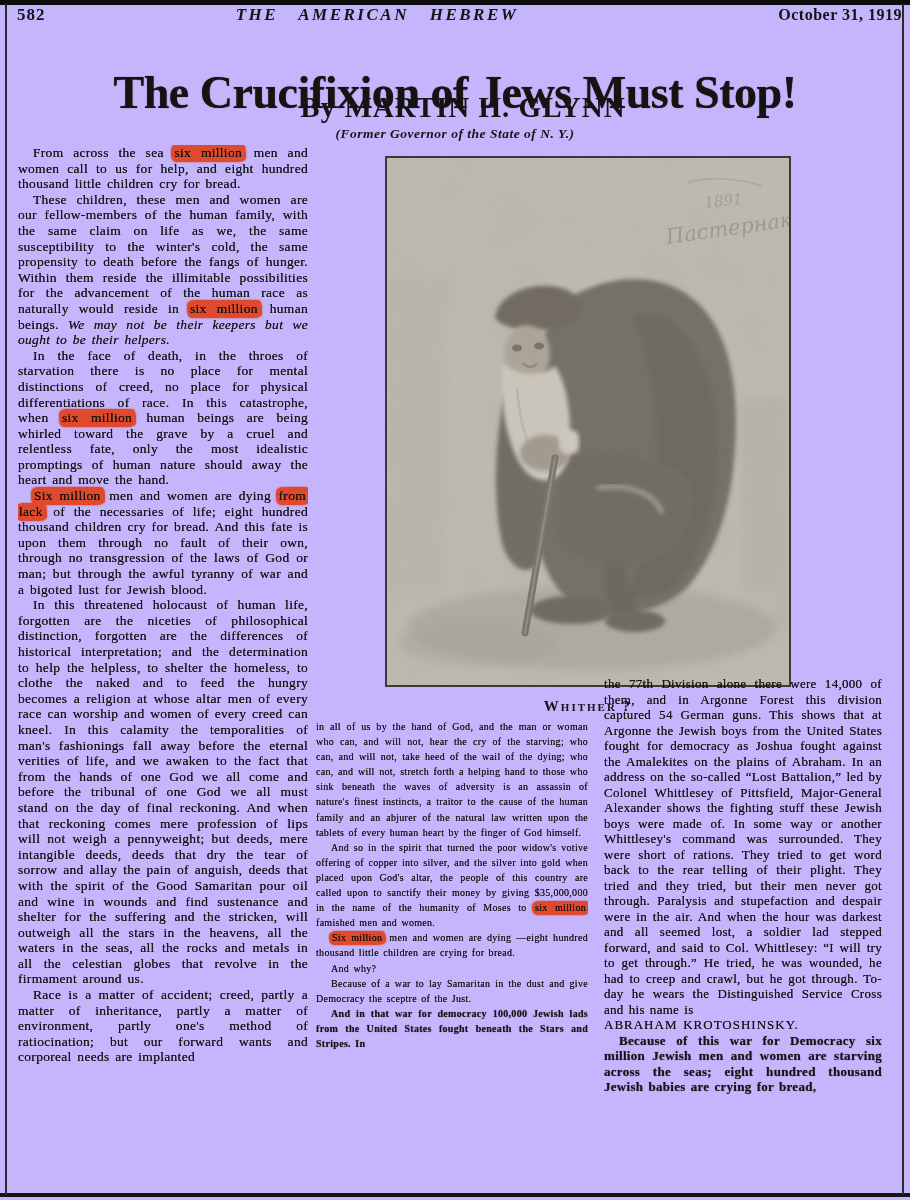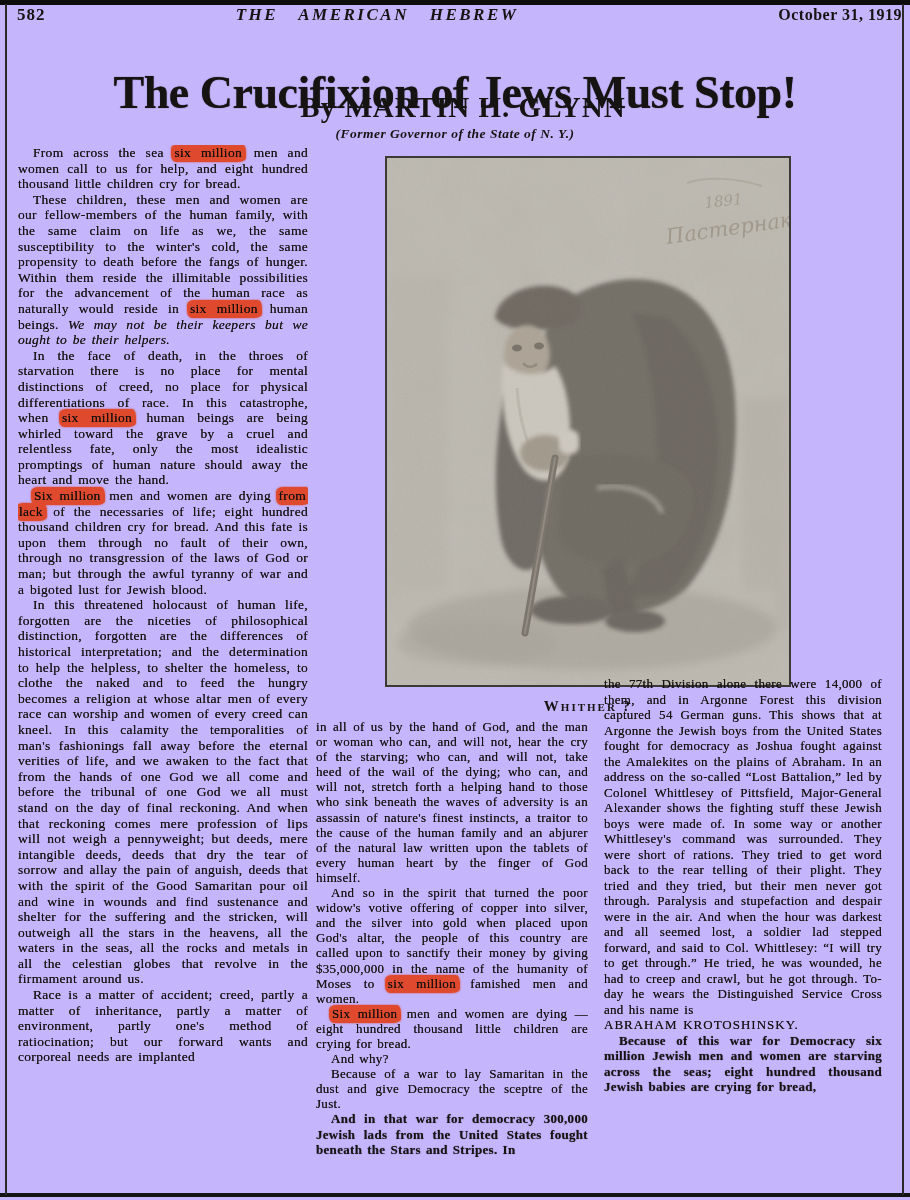--- a/index.html
+++ b/index.html
@@ -32,21 +32,21 @@
   
   .col{position:absolute;text-align:justify;
     text-shadow:0 0 .6px rgba(10,10,10,.75);}
   .col p{margin:0;text-indent:15px;}
   .col p.noindent{text-indent:0;}
   .col p.center{text-align:left;text-indent:0;letter-spacing:1px;}
   .col p.heavy{font-weight:bold;text-shadow:0 0 1px rgba(0,0,0,.55);}
   #col-left{left:18px;top:145px;width:290px;height:1048px;overflow:hidden;
     font-size:13.5px;line-height:15.6px;letter-spacing:.3px;word-spacing:2px;}
   #col-middle{left:316px;top:719px;width:272px;height:474px;overflow:hidden;
-    font-size:13px;line-height:15.1px;letter-spacing:.3px;word-spacing:1.5px;}
+    font-size:10px;line-height:15.1px;letter-spacing:.3px;word-spacing:1.5px;}
   #col-right{left:604px;top:676px;width:278px;height:474px;overflow:hidden;
     font-size:13px;line-height:15.5px;letter-spacing:.3px;word-spacing:1.5px;}
 
   mark.hl{
     background:var(--hl,#df4a2e); color:#120f0d;
     padding:1px 4px 2px 3px; margin:-1px -2px;
     border-radius:7px 4px 8px 5px / 5px 8px 4px 7px;
     box-shadow:0 0 2px var(--hl,#df4a2e);
     box-decoration-break:clone;-webkit-box-decoration-break:clone;
   }
@@ -161,20 +161,20 @@
       <p class=""><mark class="hl">Six million</mark> men and women are dying <mark class="hl">from lack</mark> of the necessaries of life; eight hundred thousand children cry for bread. And this fate is upon them through no fault of their own, through no transgression of the laws of God or man; but through the awful tyranny of war and a bigoted lust for Jewish blood.</p>
       <p class="">In this threatened holocaust of human life, forgotten are the niceties of philosophical distinction, forgotten are the differences of historical interpretation; and the determination to help the helpless, to shelter the homeless, to clothe the naked and to feed the hungry becomes a religion at whose altar men of every race can worship and women of every creed can kneel.  In this calamity the temporalities of man's fashionings fall away before the eternal verities of life, and we awaken to the fact that from the hands of one God we all come and before the tribunal of one God we all must stand on the day of final reckoning.  And when that reckoning comes mere profession of lips will not weigh a pennyweight; but deeds, mere intangible deeds, deeds that dry the tear of sorrow and allay the pain of anguish, deeds that with the spirit of the Good Samaritan pour oil and wine in wounds and find sustenance and shelter for the suffering and the stricken, will outweigh all the stars in the heavens, all the waters in the seas, all the rocks and metals in all the celestian globes that revolve in the firmament around us.</p>
       <p class="">Race is a matter of accident; creed, partly a matter of inheritance, partly a matter of environment, partly one's method of ratiocination; but our forward wants and corporeal needs are implanted</p>
     </div>
   <div class="col" id="col-middle">
       <p class="noindent ">in all of us by the hand of God, and the man or woman who can, and will not, hear the cry of the starving; who can, and will not, take heed of the wail of the dying; who can, and will not, stretch forth a helping hand to those who sink beneath the waves of adversity is an assassin of nature's finest instincts, a traitor to the cause of the human family and an abjurer of the natural law written upon the tablets of every human heart by the finger of God himself.</p>
       <p class="">And so in the spirit that turned the poor widow's votive offering of copper into silver, and the silver into gold when placed upon God's altar, the people of this country are called upon to sanctify their money by giving $35,000,000 in the name of the humanity of Moses to <mark class="hl">six million</mark> famished men and women.</p>
       <p class=""><mark class="hl">Six million</mark> men and women are dying —eight hundred thousand little children are crying for bread.</p>
       <p class="">And why?</p>
       <p class="">Because of a war to lay Samaritan in the dust and give Democracy the sceptre of the Just.</p>
-      <p class="heavy">And in that war for democracy 300,000 Jewish lads from the United States fought beneath the Stars and Stripes.  In</p>
+      <p class="heavy">And in that war for democracy 100,000 Jewish lads from the United States fought beneath the Stars and Stripes.  In</p>
     </div>
   <div class="col" id="col-right">
       <p class="noindent ">the 77th Division alone there were 14,000 of them, and in Argonne Forest this division captured 54 German guns.  This shows that at Argonne the Jewish boys from the United States fought for democracy as Joshua fought against the Amalekites on the plains of Abraham.  In an address on the so-called “Lost Battalion,” led by Colonel Whittlesey of Pittsfield, Major-General Alexander shows the fighting stuff these Jewish boys were made of. In some way or another Whittlesey's command was surrounded.  They were short of rations.  They tried to get word back to the rear telling of their plight. They tried and they tried, but their men never got through.  Paralysis and stupefaction and despair were in the air.  And when the hour was darkest and all seemed lost, a soldier lad stepped forward, and said to Col. Whittlesey: “I will try to get through.” He tried, he was wounded, he had to creep and crawl, but he got through.  To-day he wears the Distinguished Service Cross and his name is</p>
       <p class="noindent center ">ABRAHAM KROTOSHINSKY.</p>
       <p class="heavy">Because of this war for Democracy six million Jewish men and women are starving across the seas; eight hundred thousand Jewish babies are crying for bread,</p>
     </div>
 </div>
 
 </body></html>

